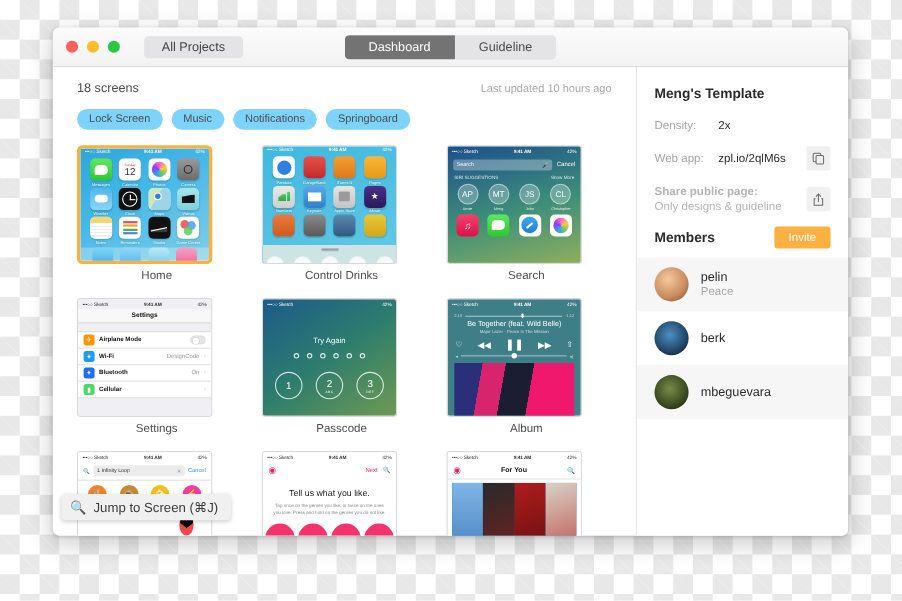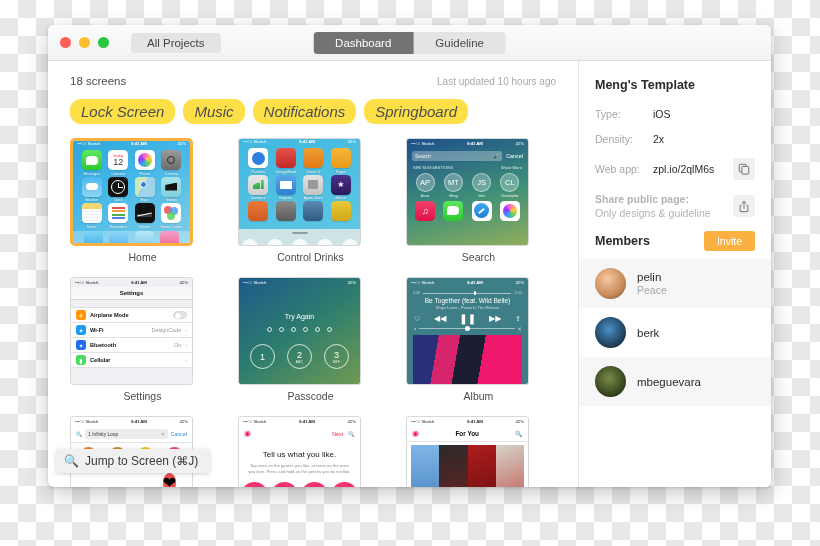--- a/index.html
+++ b/index.html
@@ -88,27 +88,26 @@
     display: flex;
     justify-content: space-between;
     align-items: baseline;
     margin-bottom: 12px;
   }
   .screens-count { font-size: 11.5px; color: #4d4d4d; }
   .last-updated { font-size: 10px; color: #a8a8a8; }
 
   .filters { display: flex; gap: 8px; margin-bottom: 14px; }
   .chip {
-    background: #fde047;
+    background: #7dd3fc;
     border-radius: 11px;
     padding: 4px 11px;
-    font-size: 15px;
+    font-size: 10px;
     color: #4d4d4d;
     white-space: nowrap;
-    font-style: italic;
   }
 
   .grid {
     display: grid;
     grid-template-columns: repeat(3, 145px);
     gap: 14px 23px;
   }
   .cell { width: 145px; }
   .thumb {
     width: 123px; height: 108px;
@@ -843,24 +842,20 @@
         <span>Jump to Screen (⌘J)</span>
       </div>
     </div>
 
     <div class="sidebar">
       <div class="sb-pad">
         <div class="sb-title">Meng's Template</div>
 
         <div class="meta">
           <div class="meta-row">
-            <div class="meta-k">Type:</div>
-            <div class="meta-v">iOS</div>
-          </div>
-          <div class="meta-row">
             <div class="meta-k">Density:</div>
             <div class="meta-v">2x</div>
           </div>
           <div class="meta-row">
             <div class="meta-k">Web app:</div>
             <div class="meta-v">zpl.io/2qlM6s</div>
             <div class="icon-btn">
               <svg width="12" height="12" viewBox="0 0 14 14">
                 <rect x="1.5" y="1.5" width="8" height="9" fill="none" stroke="#6a6a6a" stroke-width="1.1" rx="1.2"></rect>
                 <rect x="4.5" y="4" width="8" height="9" fill="#f0f0f0" stroke="#6a6a6a" stroke-width="1.1" rx="1.2"></rect>

